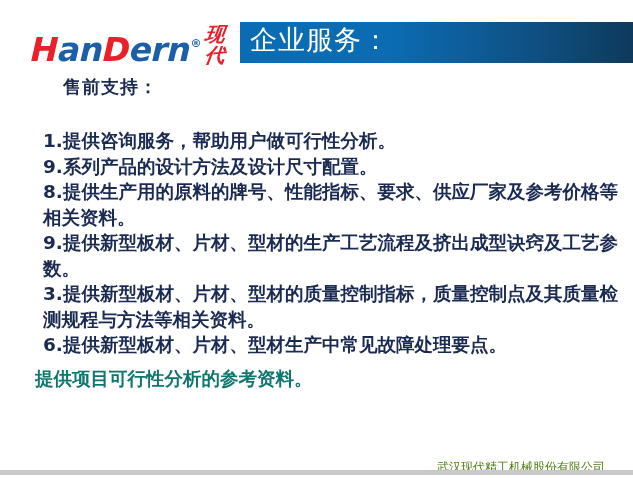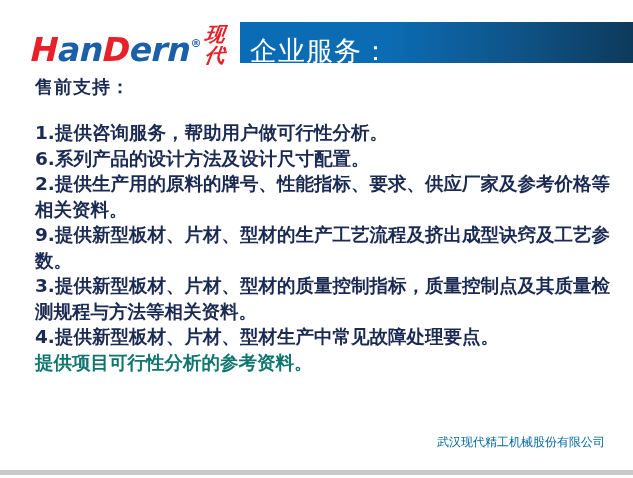--- a/index.html
+++ b/index.html
@@ -87,23 +87,23 @@
     position: absolute;
     left: 240px;
     top: 10px;
     width: 393px;
     height: 41px;
     background: linear-gradient(to right, #0a6cb4 0%, #0b6cb3 38%, #0f5286 72%, #0d3a5c 100%);
   }
   #title-bar-text {
     position: absolute;
     left: 10px;
-    top: 12px;
+    top: 3px;
     color: #ffffff;
-    font-family: Liberation Serif, serif;
+    font-family: Liberation Mono, monospace;
     font-size: 27px;
     line-height: 35px;
     letter-spacing: 1px;
     white-space: nowrap;
   }
 
   
   #body-block {
     position: absolute;
     left: 35px;
@@ -111,25 +111,26 @@
     width: 592px;
   }
   .lead {
     color: #1b2a52;
     font-family: "DejaVu Sans", "Liberation Sans", sans-serif;
     font-weight: bold;
     font-size: 18px;
     line-height: 26px;
     letter-spacing: 1px;
     white-space: nowrap;
+    margin-left: 28px;
   }
   #spacer-gap { height: 20px; }
 
   #item-list {
-    margin: 0;
+    margin: 8px;
     padding: 0;
     list-style: none;
   }
   #item-list li {
     color: #1b2a52;
     font-family: "DejaVu Sans", "Liberation Sans", sans-serif;
     font-weight: bold;
     font-size: 18.5px;
     line-height: 25.5px;
     letter-spacing: 0px;
@@ -142,22 +143,22 @@
     font-weight: bold;
     font-size: 18.5px;
     line-height: 25.5px;
     white-space: nowrap;
   }
 
   
   #footer-company {
     position: absolute;
     right: 28px;
-    bottom: 28px;
-    color: #0369a1;
+    bottom: 3px;
+    color: #4d7c0f;
     font-family: "DejaVu Sans", "Liberation Sans", sans-serif;
     font-size: 12px;
     line-height: 15px;
     white-space: nowrap;
   }
   #bottom-band {
     position: absolute;
     left: 0;
     bottom: 3px;
     width: 633px;
@@ -185,25 +186,25 @@
       <div id="title-bar-text">企业服务：</div>
     </div>
 
   </div>
 
   <div id="body-block">
     <div class="lead">售前支持：</div>
     <div id="spacer-gap"></div>
     <ul id="item-list">
       <li>1.提供咨询服务，帮助用户做可行性分析。</li>
-      <li>6.系列产品的设计方法及设计尺寸配置。</li>
-      <li>2.提供生产用的原料的牌号、性能指标、要求、供应厂家及参考价格等相关资料。</li>
+      <li>9.系列产品的设计方法及设计尺寸配置。</li>
+      <li>8.提供生产用的原料的牌号、性能指标、要求、供应厂家及参考价格等相关资料。</li>
       <li>9.提供新型板材、片材、型材的生产工艺流程及挤出成型诀窍及工艺参数。</li>
       <li>3.提供新型板材、片材、型材的质量控制指标，质量控制点及其质量检测规程与方法等相关资料。</li>
-      <li>4.提供新型板材、片材、型材生产中常见故障处理要点。</li>
+      <li>6.提供新型板材、片材、型材生产中常见故障处理要点。</li>
     </ul>
     <div id="tail-note">提供项目可行性分析的参考资料。</div>
   </div>
 
   <div id="footer-company">武汉现代精工机械股份有限公司</div>
   <div id="bottom-band"></div>
 
 </div>
 
 </body></html>

